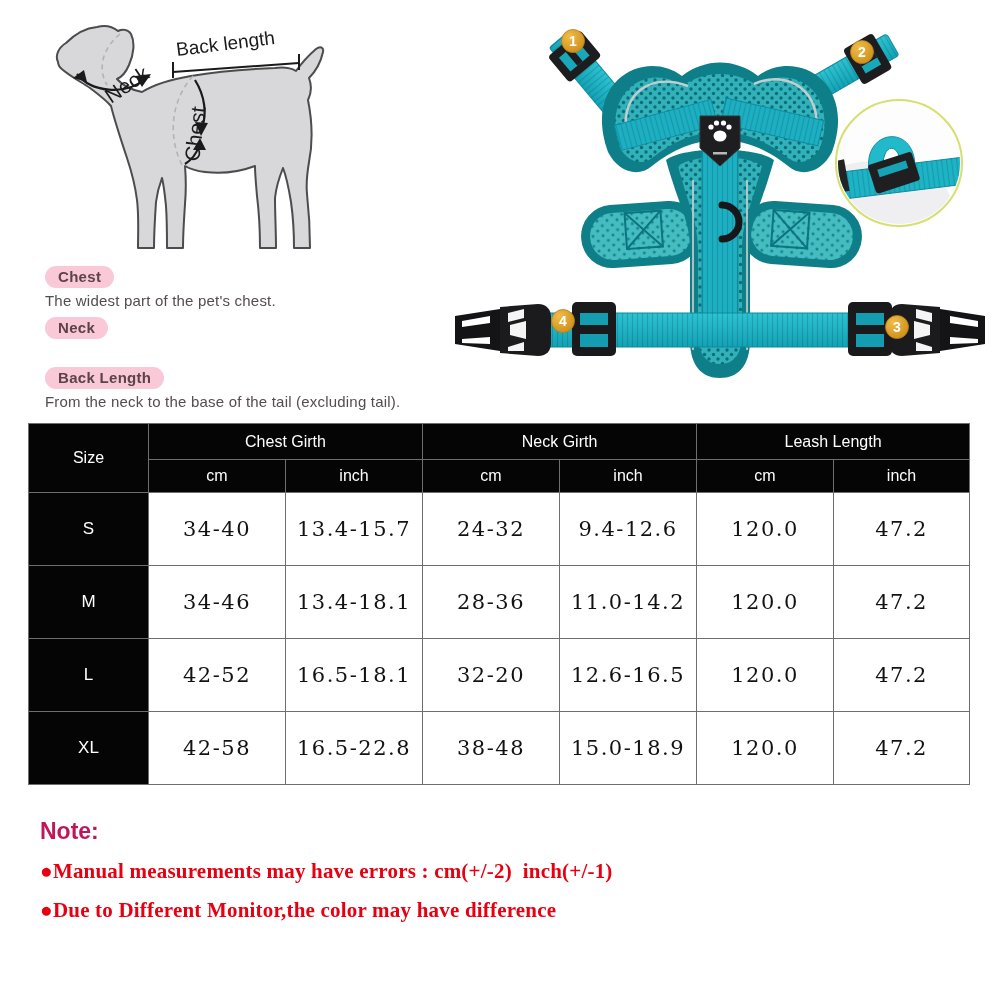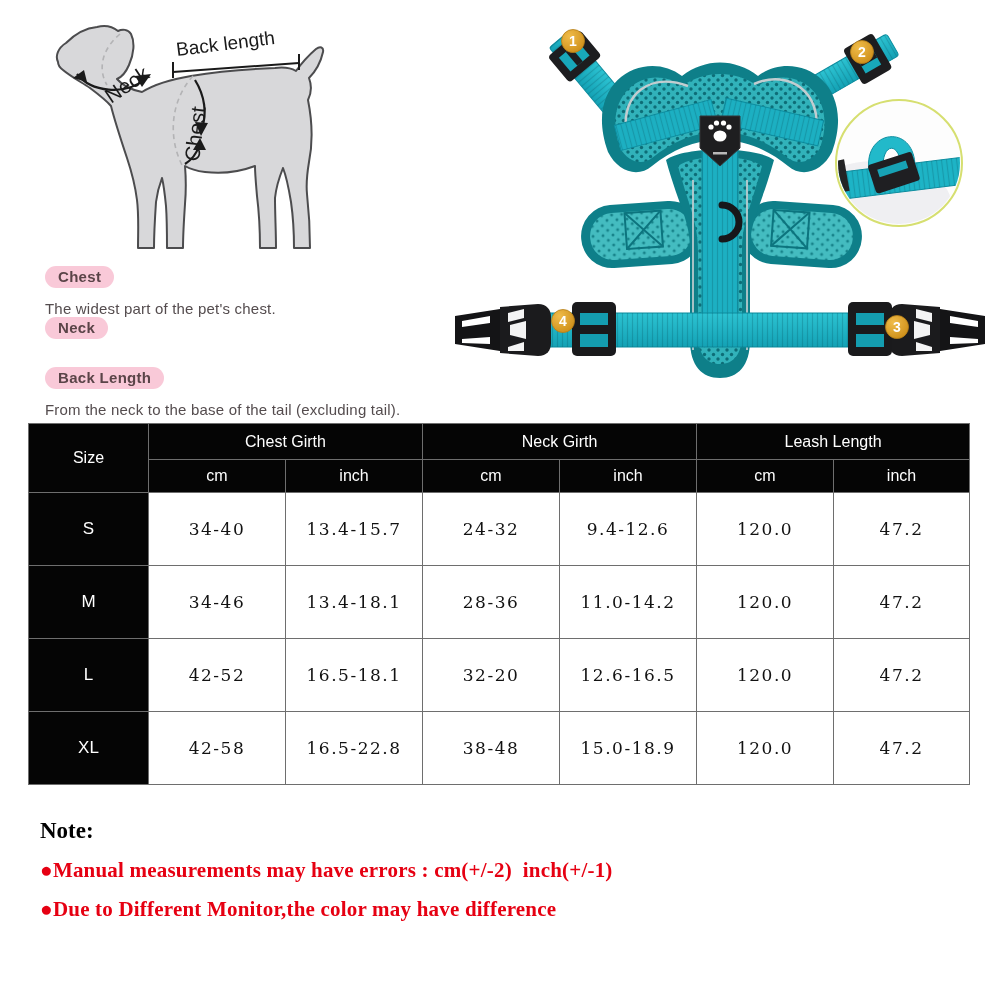--- a/index.html
+++ b/index.html
@@ -5,34 +5,34 @@
   * { margin:0; padding:0; box-sizing:border-box; }
   html,body { width:1000px; height:1000px; background:#ffffff; font-family:"Liberation Sans", sans-serif; }
   #stage { position:relative; width:1000px; height:1000px; background:#fff; overflow:hidden; }
 
   .dog-svg { position:absolute; left:25px; top:12px; width:340px; height:270px; }
   .harness-svg { position:absolute; left:450px; top:10px; width:545px; height:385px; }
 
   .def-group { position:absolute; left:45px; }
   .def-pill { display:inline-block; background:#f9c9d8; border-radius:12px; padding:2px 13px 3px 13px;
               font-size:15px; font-weight:bold; color:#5a4448; letter-spacing:.3px; }
-  .def-text { margin-top:12px; font-size:15px; color:#544c4e; letter-spacing:.2px; }
+  .def-text { margin-top:4px; font-size:15px; color:#544c4e; letter-spacing:.2px; }
 
   table.size-table { position:absolute; left:28px; top:423px; width:941px; border-collapse:collapse; table-layout:fixed; }
   .size-table th, .size-table td { border:1px solid #6e6e6e; text-align:center; vertical-align:middle;margin-left:36px; }
   .size-table thead th { background:#050505; color:#ffffff; font-weight:normal; font-size:16px; }
   .size-table thead tr.r1 th { height:36px; }
   .size-table thead tr.r2 th { height:33px; }
   .size-table tbody tr { height:73px; }
   .size-table tbody th { background:#050505; color:#ffffff; font-weight:normal; font-size:17px; }
   .size-table tbody td { background:#ffffff; color:#121212; font-family:"DejaVu Serif", serif;
-                         font-size:17px; letter-spacing:1.5px; }
+                         font-size:21px; letter-spacing:1.5px; }
 
   .note-block { position:absolute; left:40px; top:818px; width:900px; }
-  .note-title { font-family:Liberation Serif, serif; font-weight:bold; font-size:23px; color:#000000; }
+  .note-title { font-family:Liberation Sans, sans-serif; font-weight:bold; font-size:23px; color:#be185d; }
   .note-item  { font-family:"Liberation Serif", serif; font-weight:bold; font-size:21px; color:#e60012;
                 margin-top:14px; white-space:pre-wrap; letter-spacing:.2px; }
 </style>
 </head>
 <body>
 
 <div id="stage">
 
   <svg class="dog-svg" viewBox="0 0 340 270">
 

